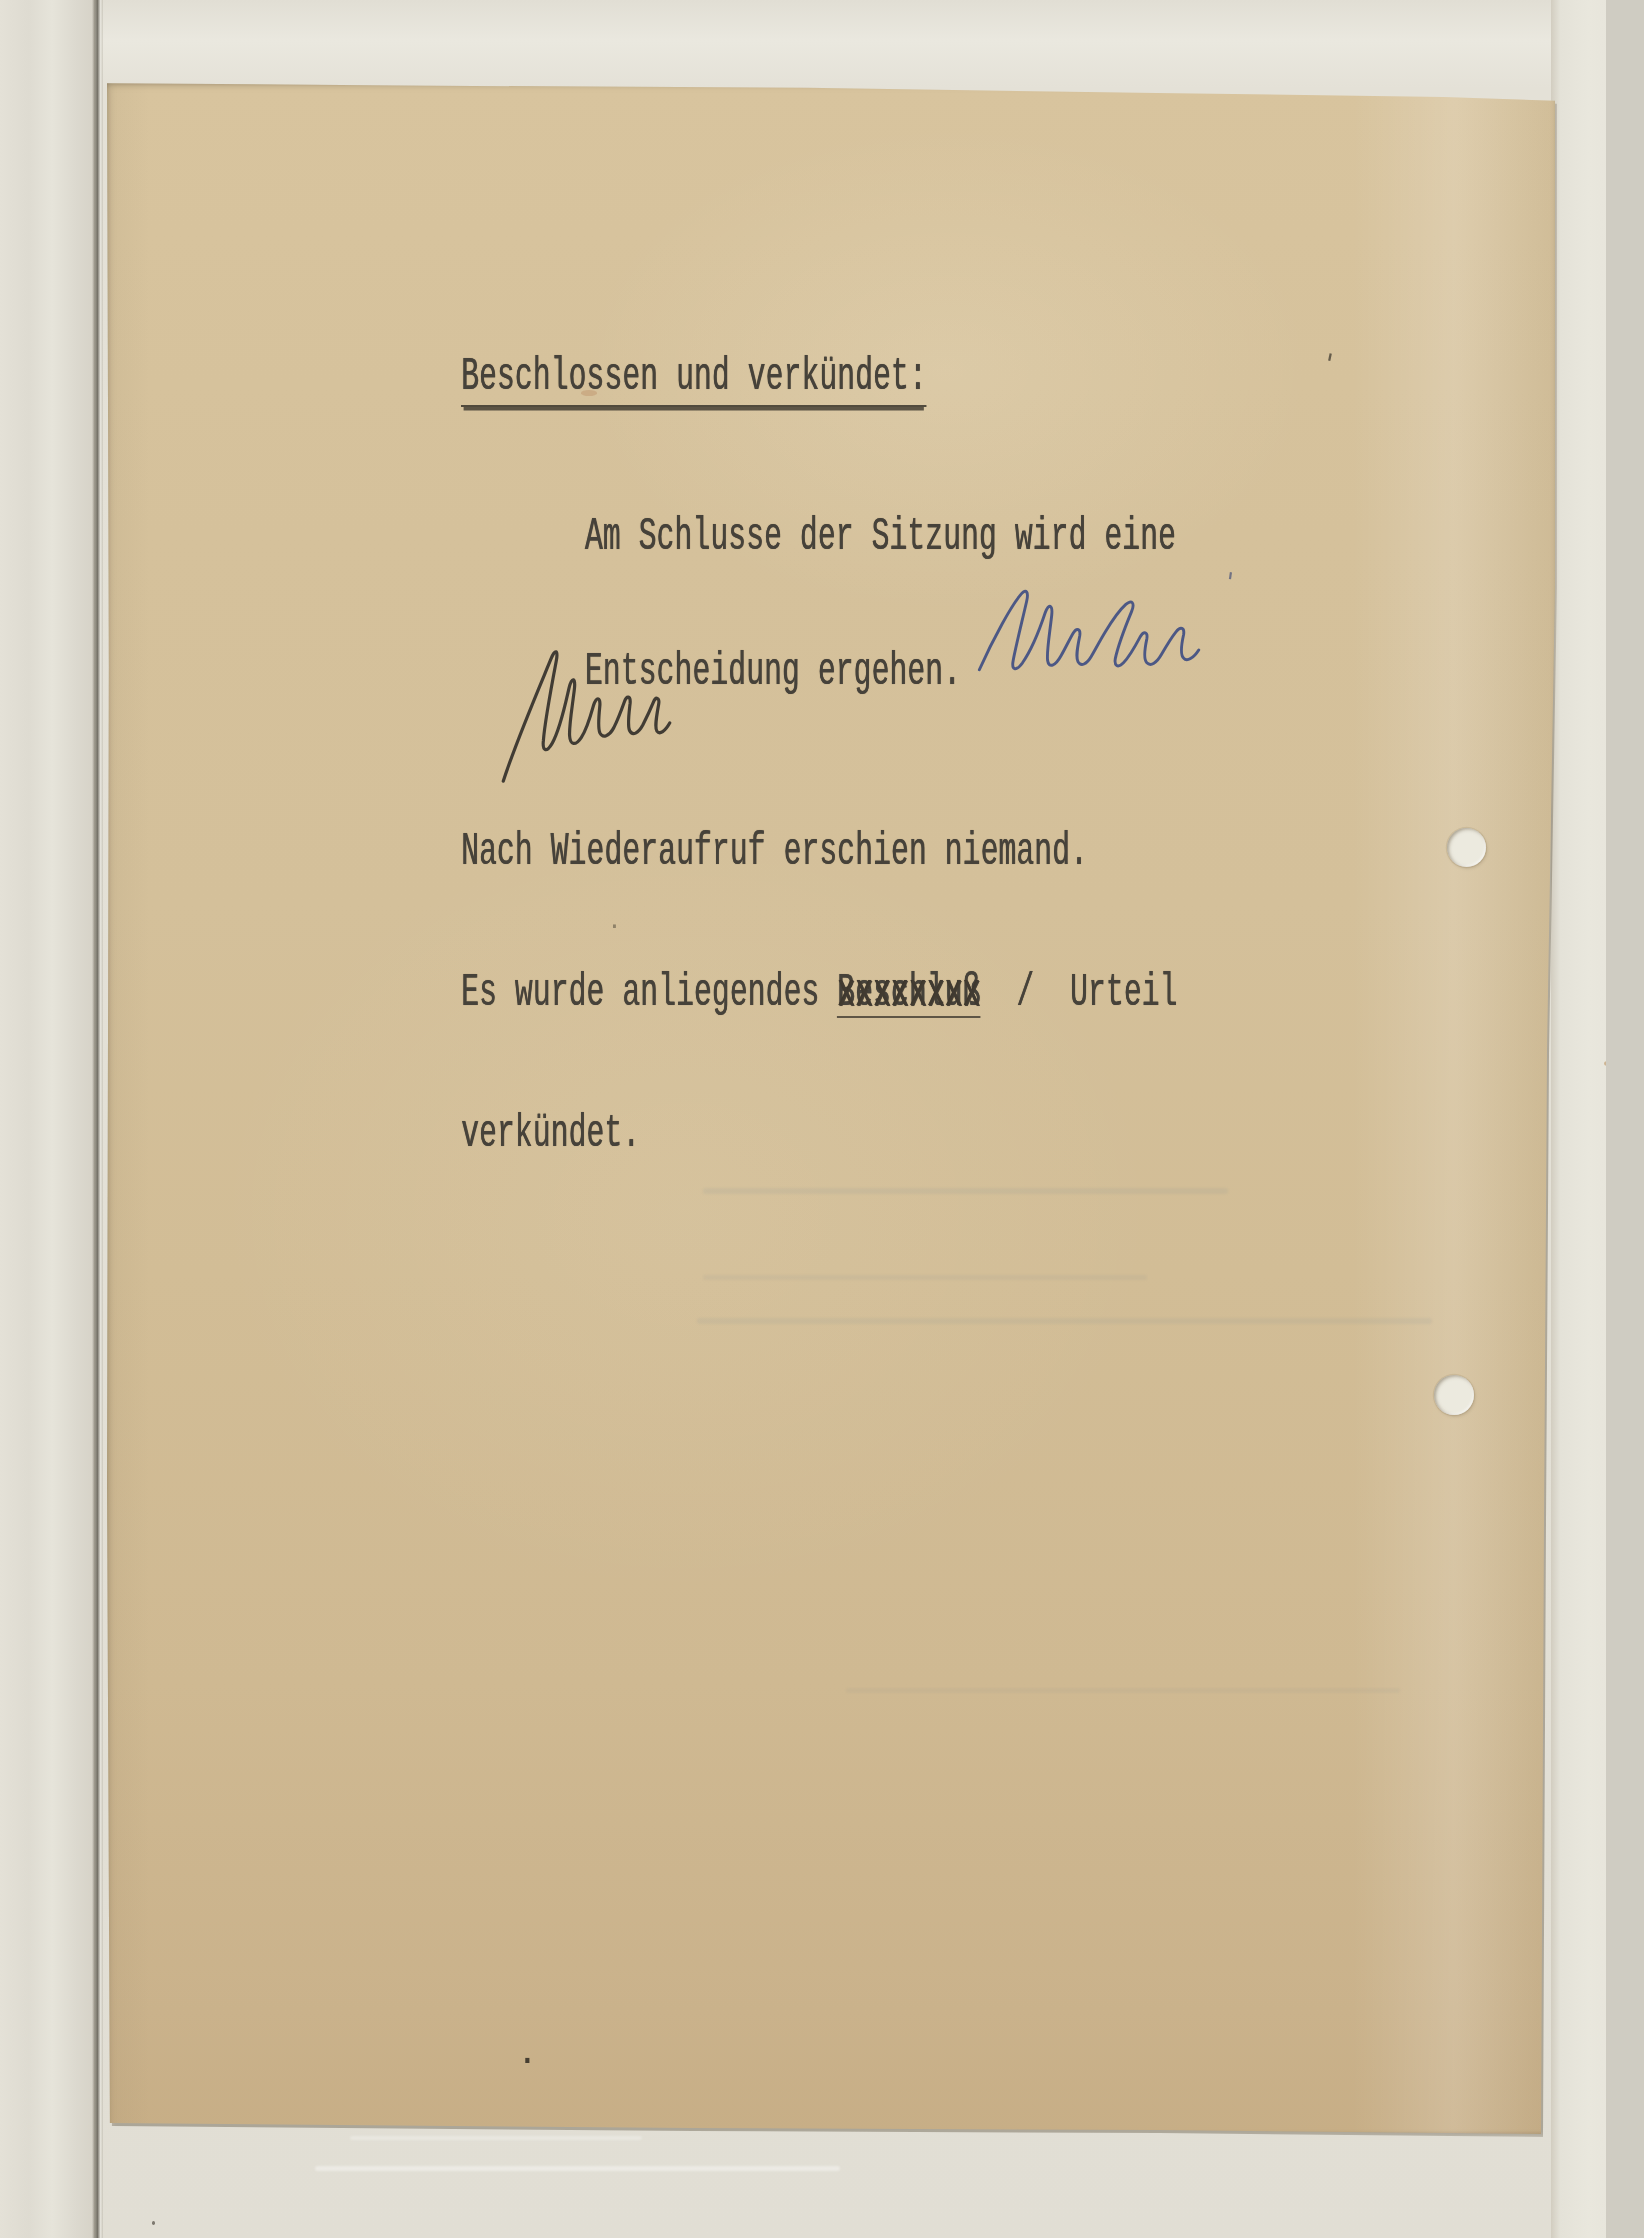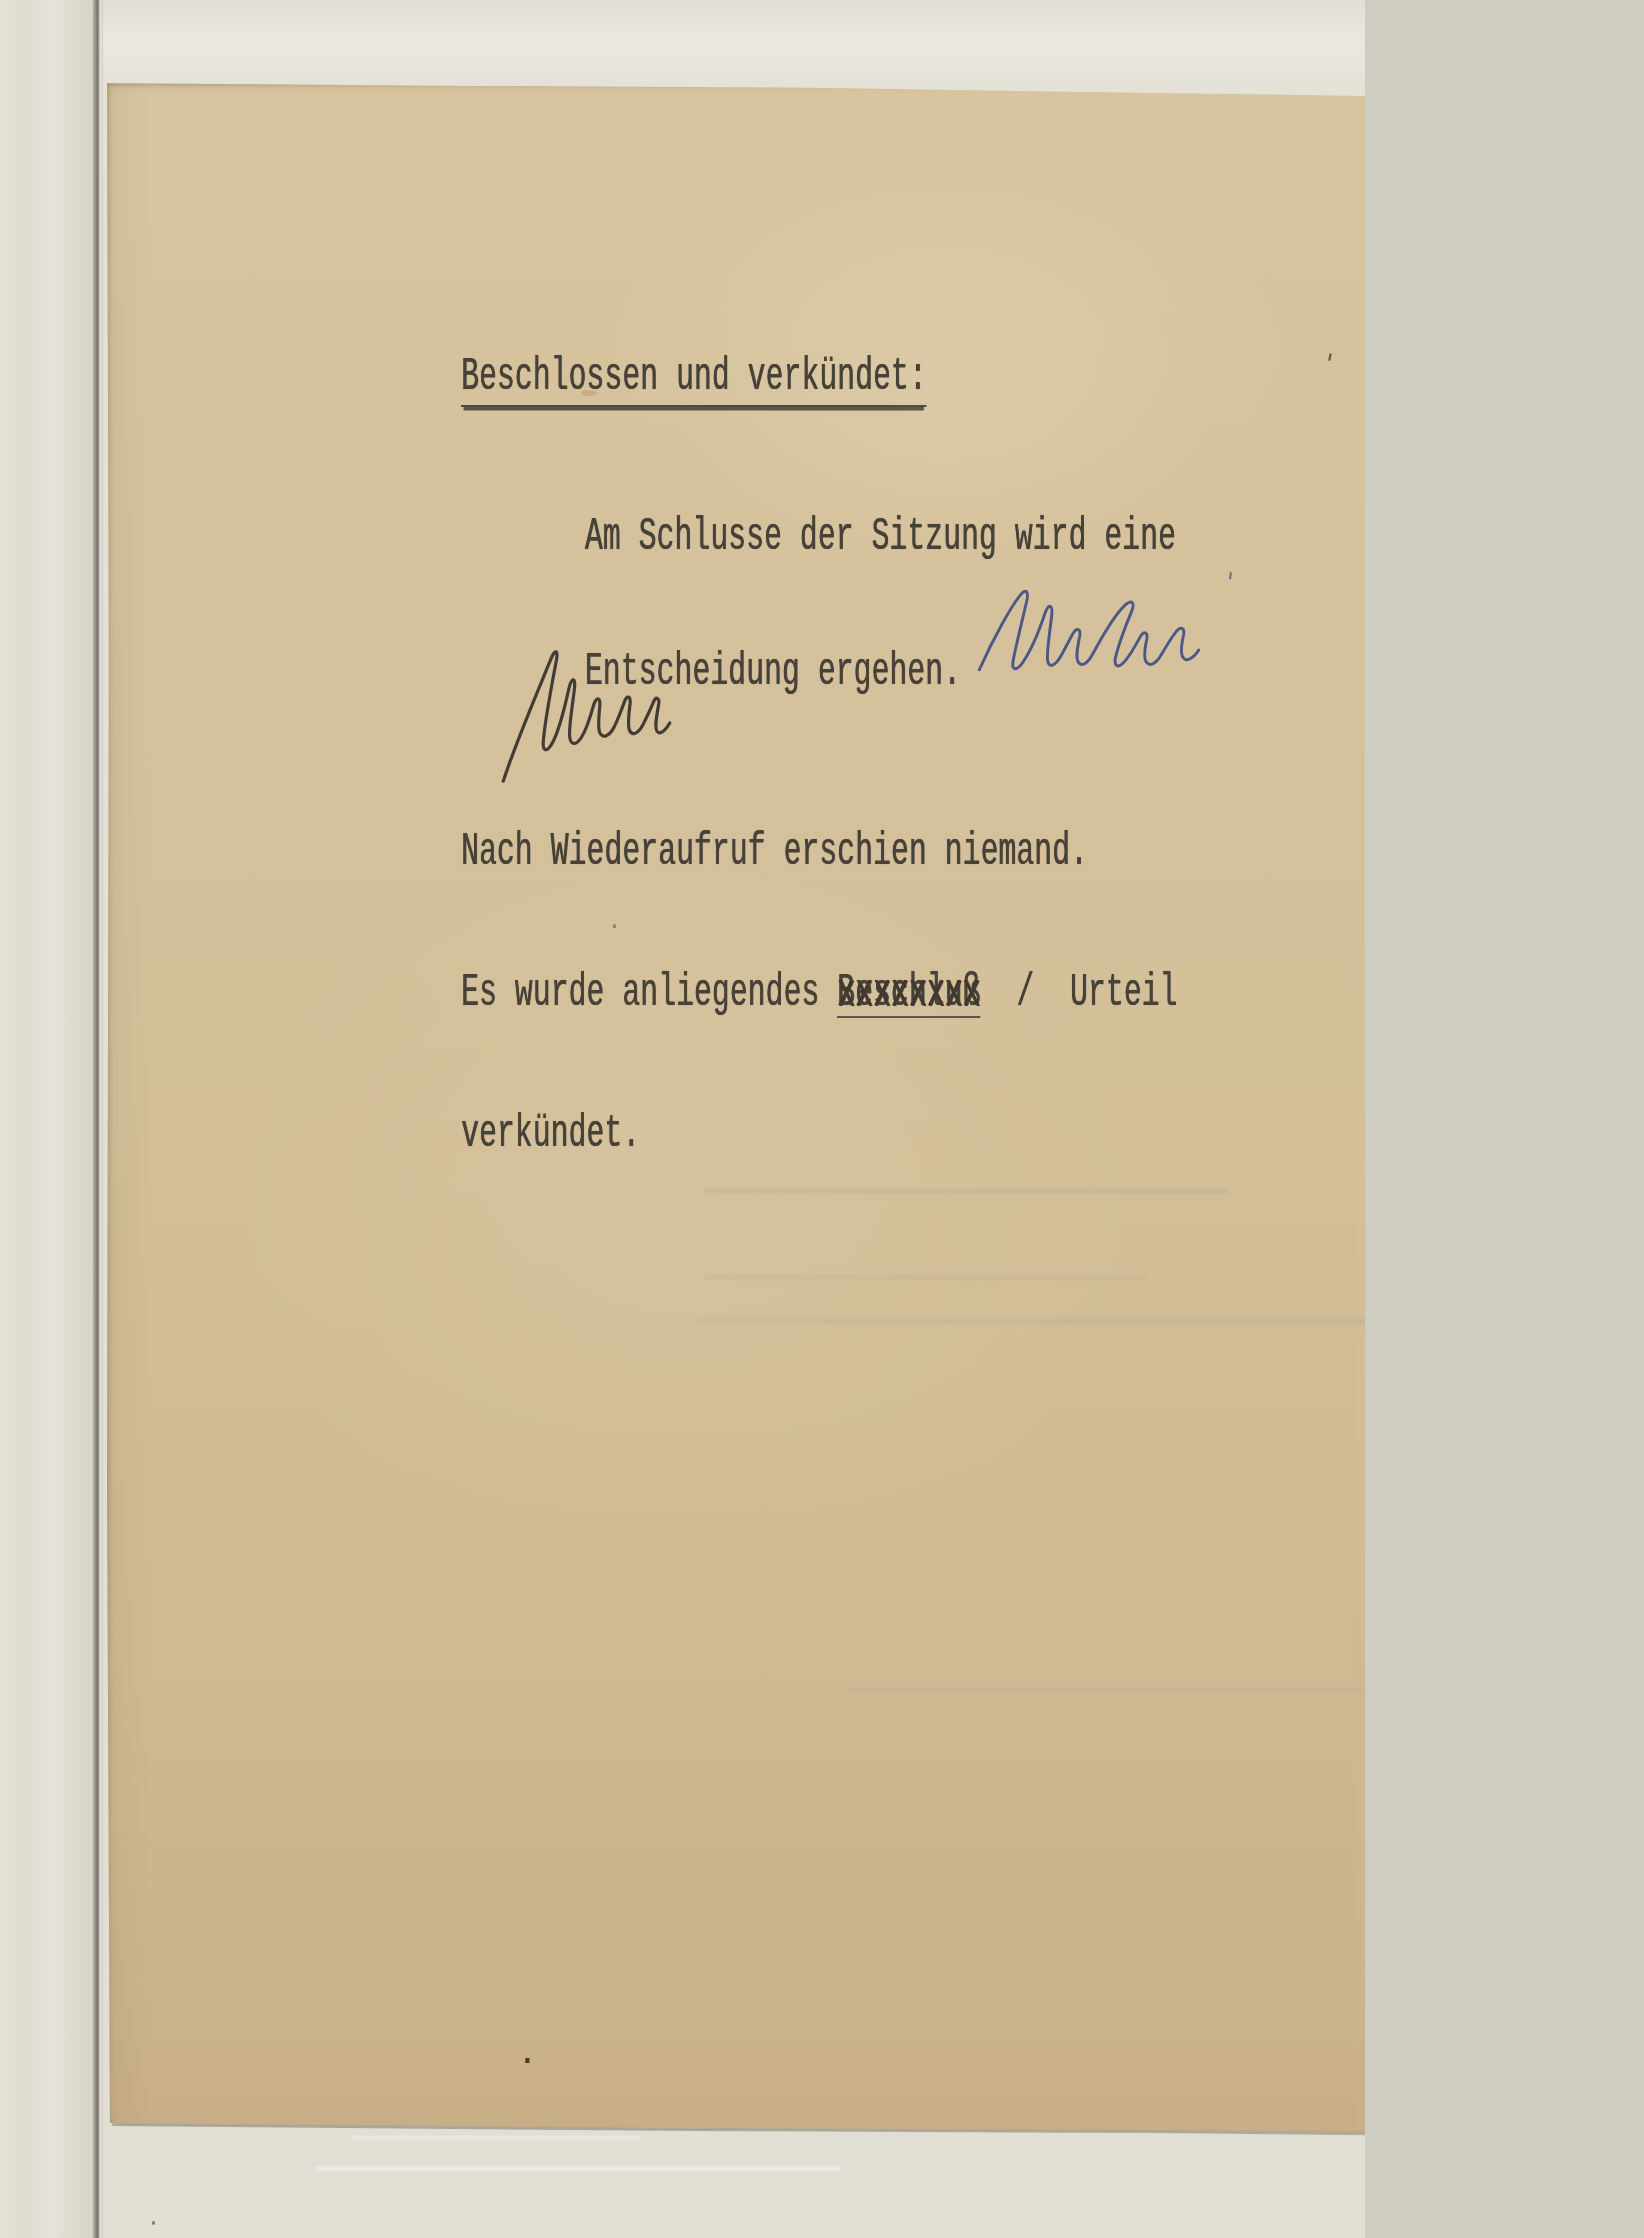--- a/index.html
+++ b/index.html
@@ -1,16 +1,16 @@
 <!DOCTYPE html>
 <html style="font-size:9.3px"><head>
 <meta charset="utf-8">
 <style>
   html,body{margin:0;padding:0;background:#cfccc2;}
-  .scan{position:relative;width:1365px;height:2239px;overflow:hidden;
+  .scan{position:relative;width:1606px;height:2239px;overflow:hidden;
     background:linear-gradient(180deg,#e1ded4 0px,#eae8df 41px,#e4e1d7 88px,#e3e0d6 60%,#e1ded4 100%);
     font-family:"Liberation Mono",monospace;}
   .left-strip{position:absolute;left:0;top:0;width:95px;height:100%;
     background:linear-gradient(90deg,#e4e1d7 0%,#dedbd1 30%,#e6e4da 55%,#dcd9cf 80%,#d6d2c7 100%);}
   .groove{position:absolute;left:92px;top:0;width:10.5px;height:100%;
     background:linear-gradient(90deg,rgba(60,56,44,0) 0%,rgba(75,70,56,.45) 25%,rgba(52,48,38,.62) 50%,rgba(232,230,222,.8) 78%,rgba(120,114,96,.22) 100%);}
   .right-page{position:absolute;left:1551px;top:0;width:93px;height:100%;
     background:linear-gradient(90deg,#d2cdc0 0px,#e4e2d8 9.3px,#e9e7dd 40%,#e6e4da 78%,#e2dfd5 100%);}
   .paper-shadow{position:absolute;left:109px;top:85px;width:1448px;height:2053px;
     background:rgba(98,88,68,.42);filter:blur(3.5px);

